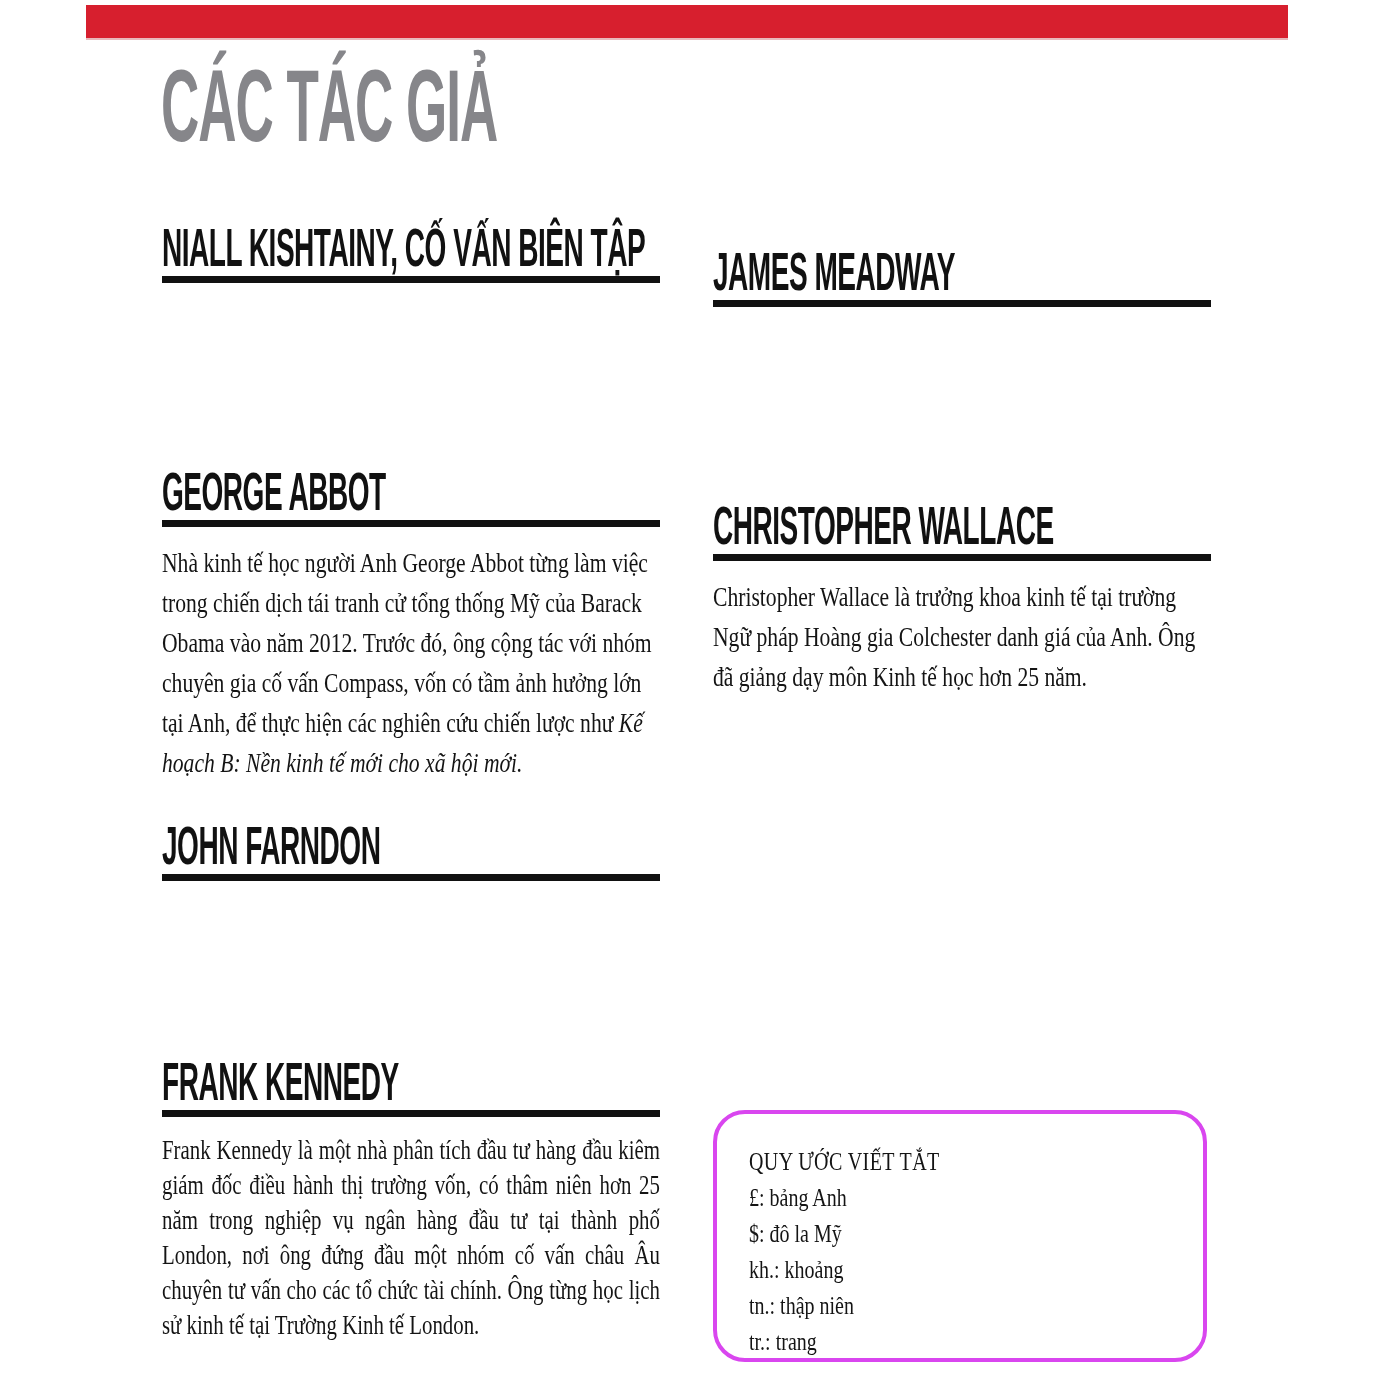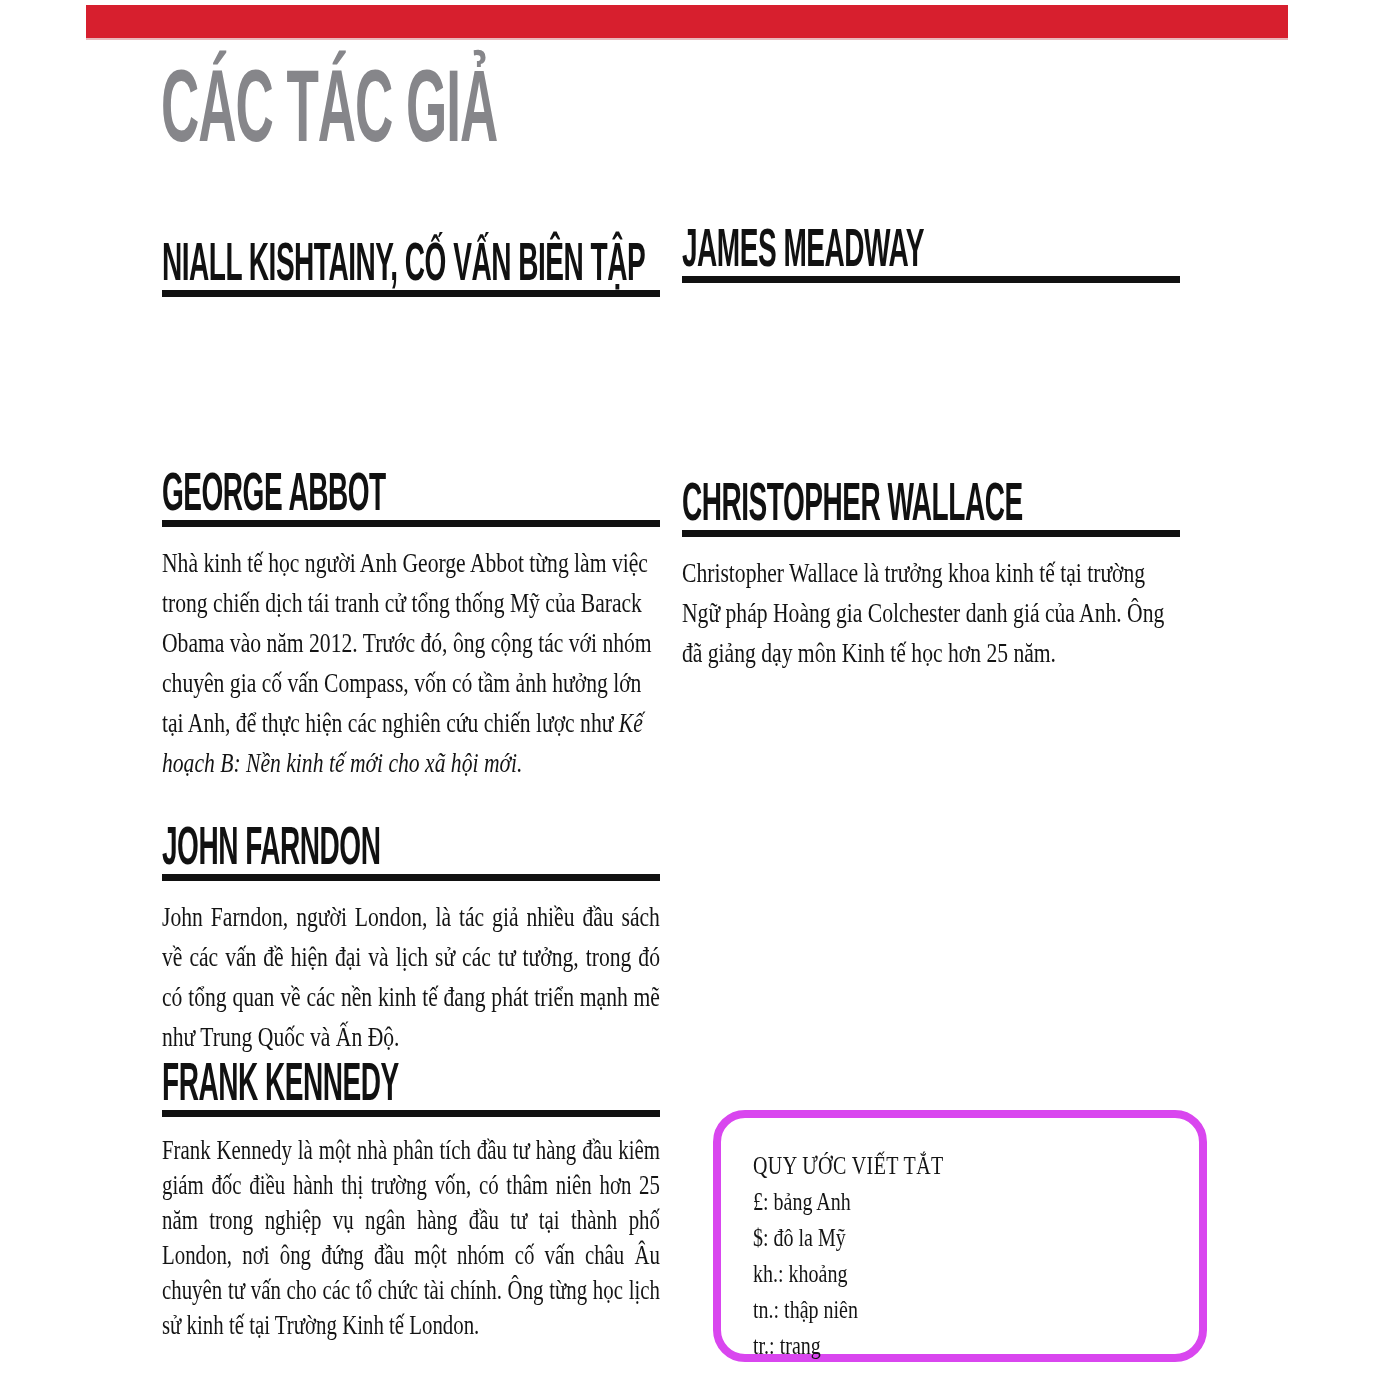--- a/index.html
+++ b/index.html
@@ -27,21 +27,21 @@
     font-size:102px;
     line-height:112px;
     color:#86868a;
     letter-spacing:-2px;
     white-space:nowrap;
     transform:scaleX(0.52);
     transform-origin:left top;
   }
   .section { position:absolute; width:498px; }
   .sec-l { left:162px; }
-  .sec-r { left:682px; }
+  .sec-r { left:713px;margin-top:24px; }
   .author-h {
     font-family:"Liberation Sans","DejaVu Sans",sans-serif;
     font-weight:bold;
     font-size:54px;
     line-height:58px;
     height:58px;
     color:#111111;
     letter-spacing:-1px;
     white-space:nowrap;
     transform:scaleX(0.52);
@@ -57,21 +57,21 @@
     line-height:40px;
     color:#141414;
   }
   .para.just { text-align:justify; }
   .para.tight { line-height:35px; font-size:27px; }
   .para em { font-style:italic; }
   .abbr-box {
     position:absolute;
     left:713px; top:1110px;
     width:494px; height:252px;
-    border:8px solid #d946ef;
+    border:4px solid #d946ef;
     border-radius:32px;
     background:#ffffff;
   }
   .abbr-inner {
     padding:30px 0 0 40px;
     width:560px;
     transform:scaleX(0.8);
     transform-origin:left top;
     font-size:25px;
     line-height:36px;
@@ -81,39 +81,36 @@
 </style>
 </head>
 <body>
 
 <div class="page">
 
   <div class="redbar"></div>
 
   <h1 class="page-title">CÁC TÁC GIẢ</h1>
 
-  <div class="section sec-l" style="top:232px">
+  <div class="section sec-l" style="top:218px">
     <h2 class="author-h">NIALL KISHTAINY, CỐ VẤN BIÊN TẬP</h2>
     <div class="rule"></div>
   </div>
 
   <div class="section sec-l" style="top:462px">
     <h2 class="author-h">GEORGE ABBOT</h2>
     <div class="rule"></div>
     <div class="para-wrap">
       <p class="para"><span>Nhà kinh tế học người Anh George Abbot từng làm việc trong chiến dịch tái tranh cử tổng thống Mỹ của Barack Obama vào năm 2012. Trước đó, ông cộng tác với nhóm chuyên gia cố vấn Compass, vốn có tầm ảnh hưởng lớn tại Anh, để thực hiện các nghiên cứu chiến lược như </span><em>Kế hoạch B: Nền kinh tế mới cho xã hội mới.</em></p>
     </div>
   </div>
 
   <div class="section sec-l" style="top:816px">
     <h2 class="author-h">JOHN FARNDON</h2>
     <div class="rule"></div>
-    <div class="para-wrap">
-      <p class="para just">John Farndon, người London, là tác giả nhiều đầu sách về các vấn đề hiện đại và lịch sử các tư tưởng, trong đó có tổng quan về các nền kinh tế đang phát triển mạnh mẽ như Trung Quốc và Ấn Độ.</p>
-    </div>
   </div>
 
   <div class="section sec-l" style="top:1052px">
     <h2 class="author-h">FRANK KENNEDY</h2>
     <div class="rule"></div>
     <div class="para-wrap">
       <p class="para just tight">Frank Kennedy là một nhà phân tích đầu tư hàng đầu kiêm giám đốc điều hành thị trường vốn, có thâm niên hơn 25 năm trong nghiệp vụ ngân hàng đầu tư tại thành phố London, nơi ông đứng đầu một nhóm cố vấn châu Âu chuyên tư vấn cho các tổ chức tài chính. Ông từng học lịch sử kinh tế tại Trường Kinh tế London.</p>
     </div>
   </div>
 

